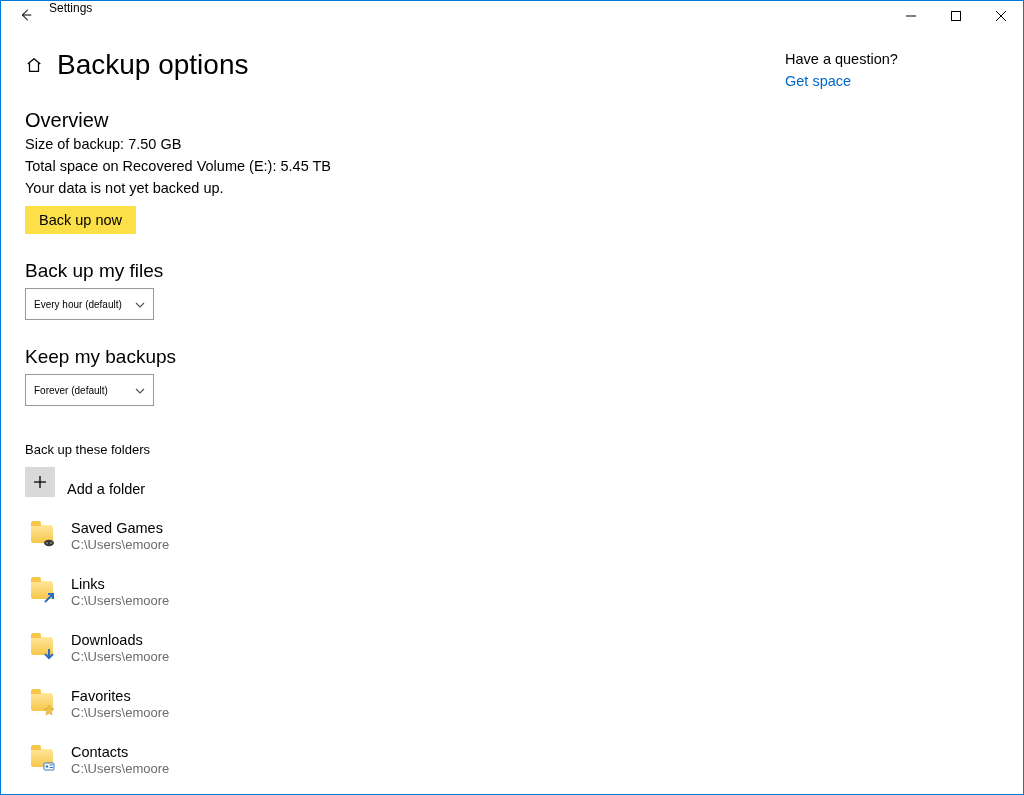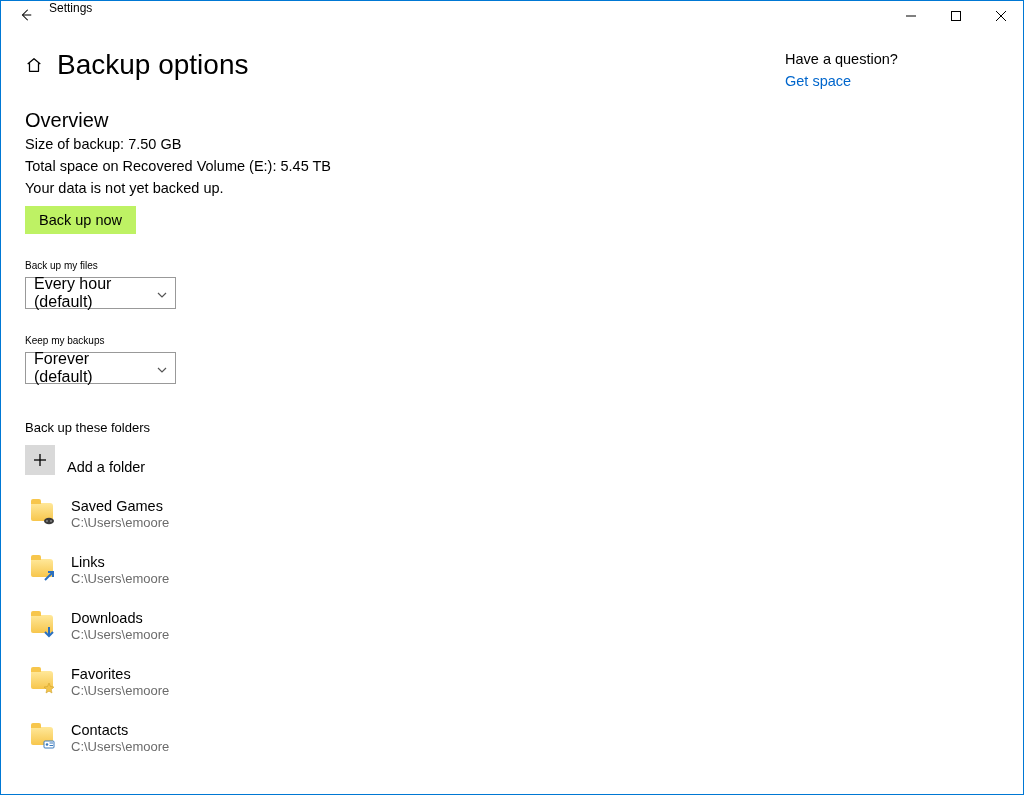--- a/index.html
+++ b/index.html
@@ -86,44 +86,44 @@
     font-size: 20px;
     font-weight: 400;
     margin-bottom: 4px;
   }
   .info-line {
     font-size: 14.5px;
     margin-bottom: 6px;
   }
   .btn-gray {
     display: inline-block;
-    background: #bef264;
+    background: #fde047;
     border: none;
     padding: 6px 14px;
     font-size: 14.5px;
     cursor: pointer;
     margin-top: 4px;
     font-family: inherit;
   }
 
   .field-block { margin-top: 26px; }
   .field-label {
-    font-size: 10px;
+    font-size: 19px;
     margin-bottom: 6px;
   }
   .combo {
     border: 1px solid #999;
     height: 32px;
-    width: 151px;
+    width: 129px;
     display: flex;
     align-items: center;
     padding: 0 8px;
     cursor: pointer;
     justify-content: space-between;
-    font-size: 16px;
+    font-size: 10px;
   }
   .combo .chev { margin-left: 8px; }
   .chev svg { width: 10px; height: 6px; }
 
   .folders-section { margin-top: 36px; }
   .folders-head {
     font-size: 13px;
     font-weight: 400;
     margin-bottom: 10px;
   }

